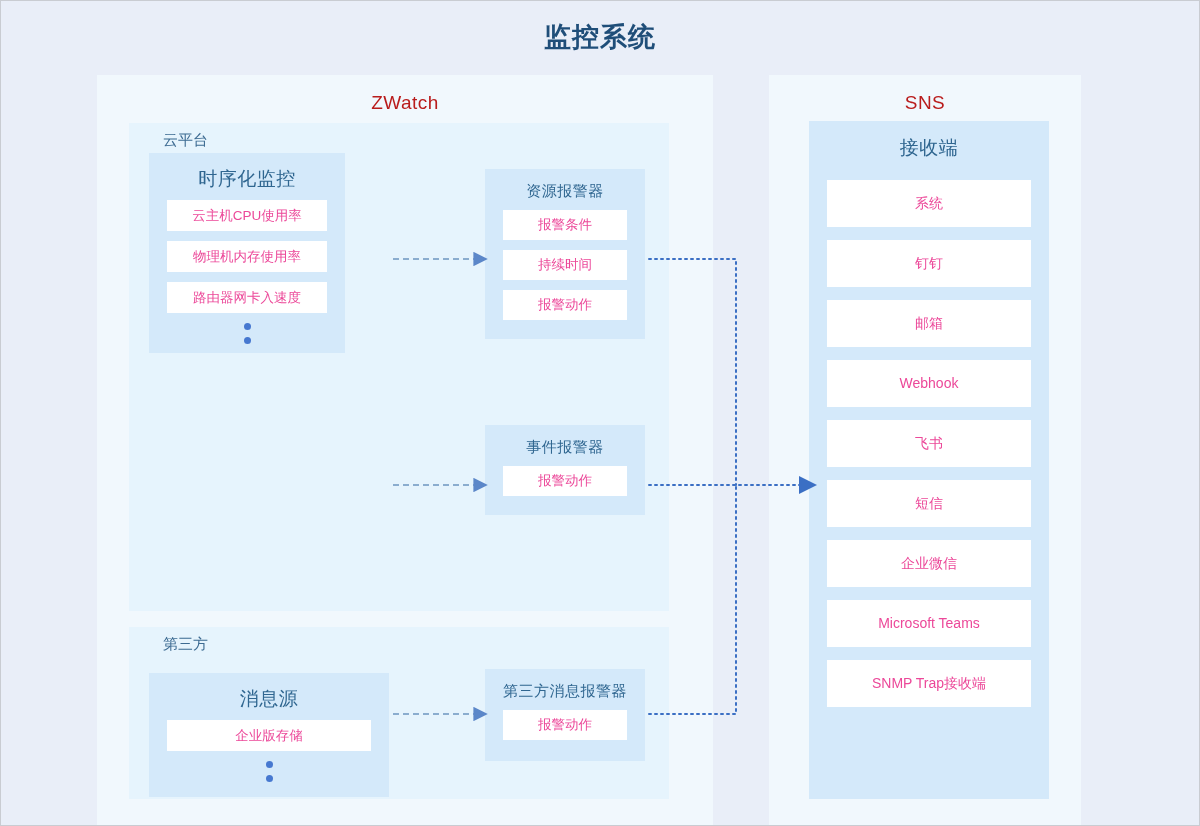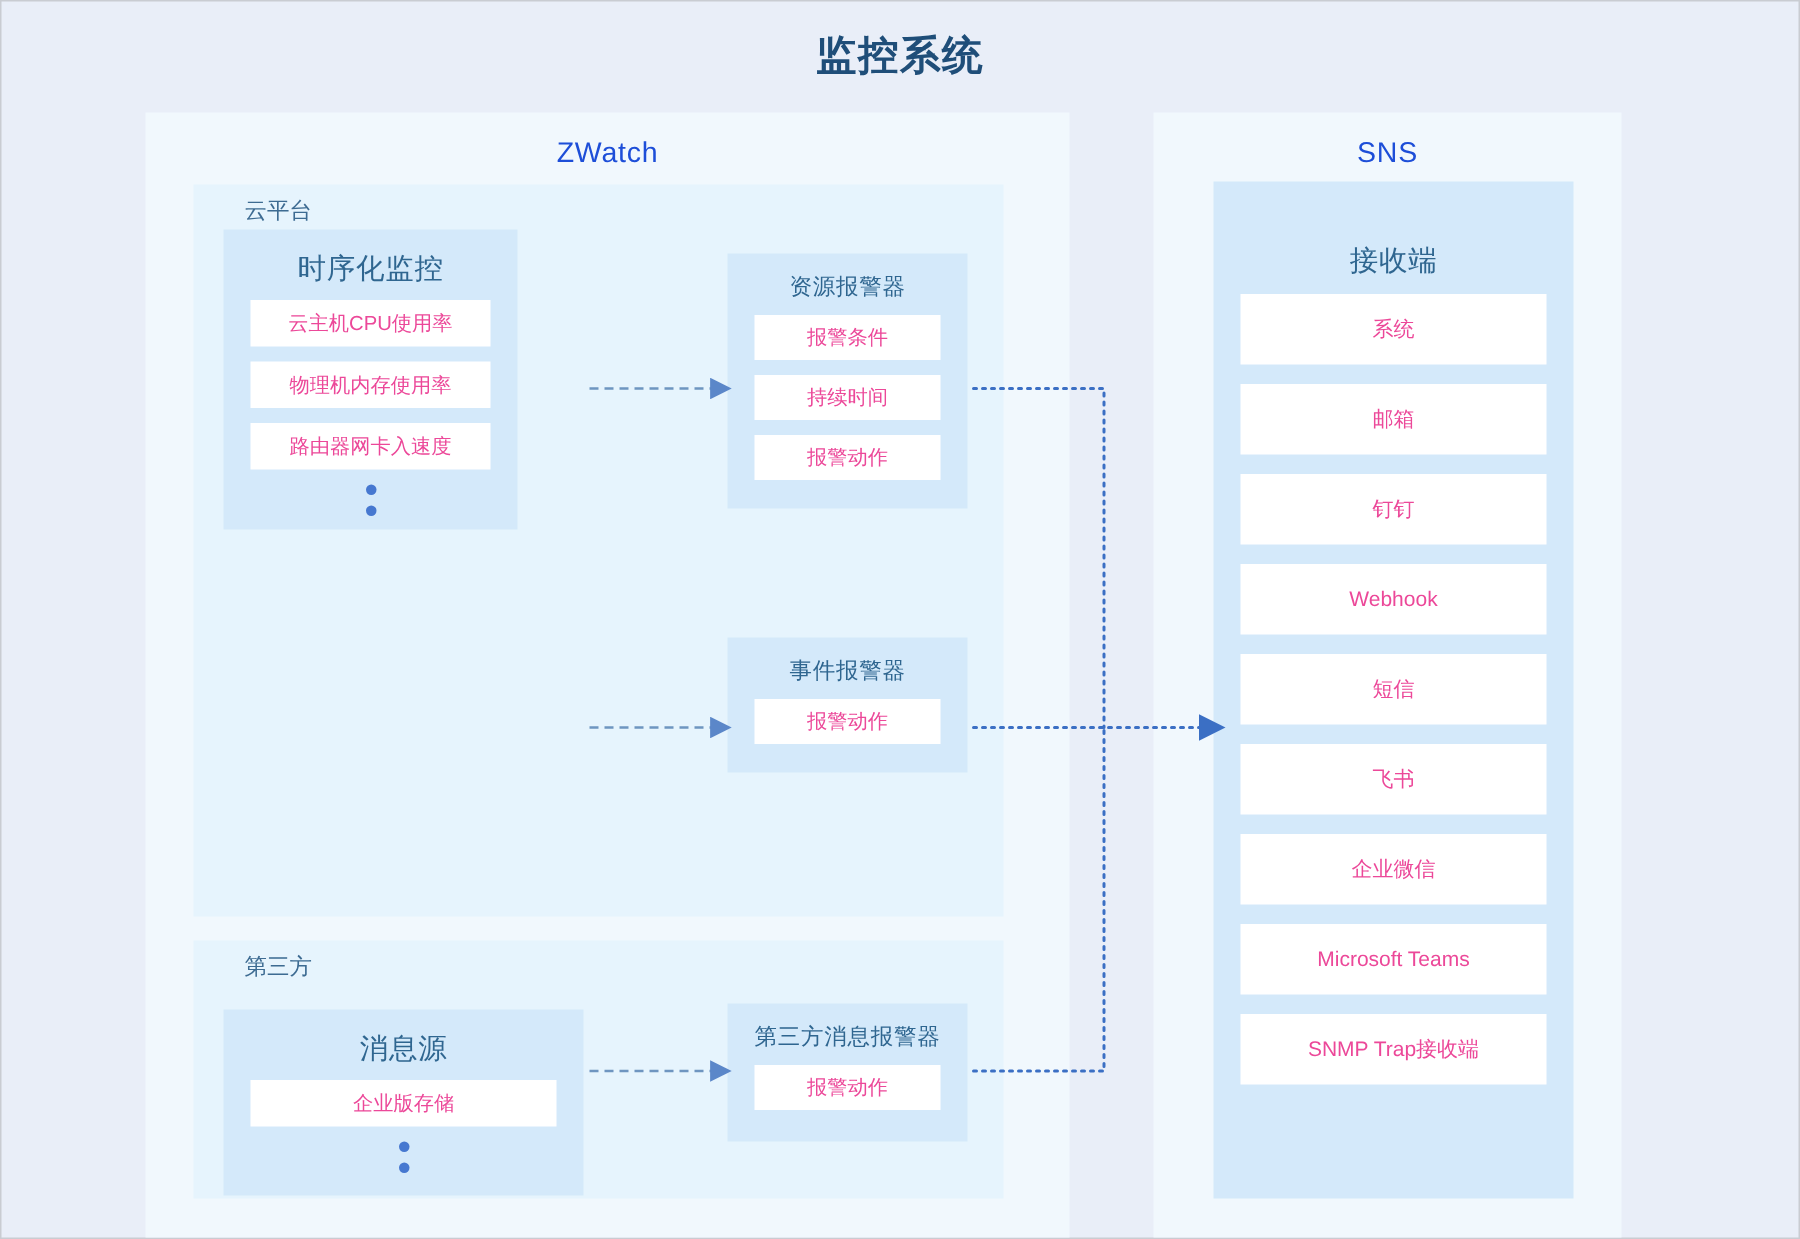--- a/index.html
+++ b/index.html
@@ -48,21 +48,21 @@
     position: absolute;
     left: 768px;
     top: 74px;
     width: 312px;
     height: 750px;
     background: #f1f8fd;
   }
   .panel-heading {
     text-align: center;
     font-size: 19px;
-    color: #1d4ed8;
+    color: #b91c1c;
     padding-top: 17px;
     letter-spacing: .5px;
   }
 
   
   .subpanel {
     position: absolute;
     background: #e6f4fd;
   }
   .subpanel-label {
@@ -155,23 +155,22 @@
     background: #d4e9fa;
   }
   #group-receivers .item {
     margin: 0 18px 13px 18px;
     height: 47px;
     line-height: 47px;
     font-size: 14px;
   }
   #group-receivers .group-title {
     padding-top: 14px;
-    padding-bottom: 9px;
+    padding-bottom: 19px;
     font-size: 19px;
-    margin-top: 26px;
   }
 
   
   .connectors {
     position: absolute;
     left: 0;
     top: 0;
     width: 1198px;
     height: 824px;
     pointer-events: none;
@@ -234,25 +233,25 @@
     <div class="item">报警动作</div>
   </div>
 
   <div class="panel-sns">
     <div class="panel-heading">SNS</div>
   </div>
 
   <div id="group-receivers">
     <div class="group-title">接收端</div>
     <div class="item">系统</div>
+    <div class="item">钉钉</div>
     <div class="item">邮箱</div>
-    <div class="item">钉钉</div>
     <div class="item">Webhook</div>
+    <div class="item">飞书</div>
     <div class="item">短信</div>
-    <div class="item">飞书</div>
     <div class="item">企业微信</div>
     <div class="item">Microsoft Teams</div>
     <div class="item">SNMP Trap接收端</div>
   </div>
 
   <svg class="connectors" viewBox="0 0 1198 824">
     <defs>
       <marker id="arrow-dash" markerWidth="9" markerHeight="9" refX="1" refY="4.5" orient="auto">
         <path d="M0,0 L9,4.5 L0,9 z" fill="#5b87c9"></path>
       </marker>

